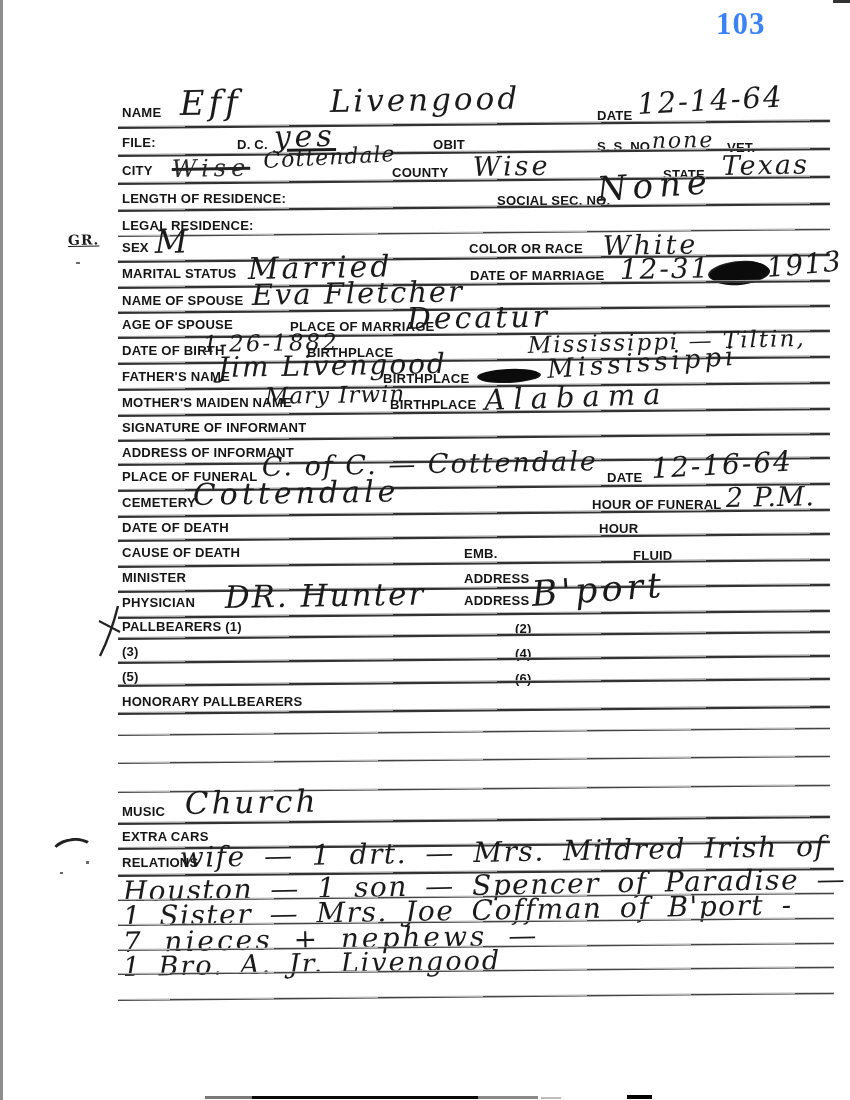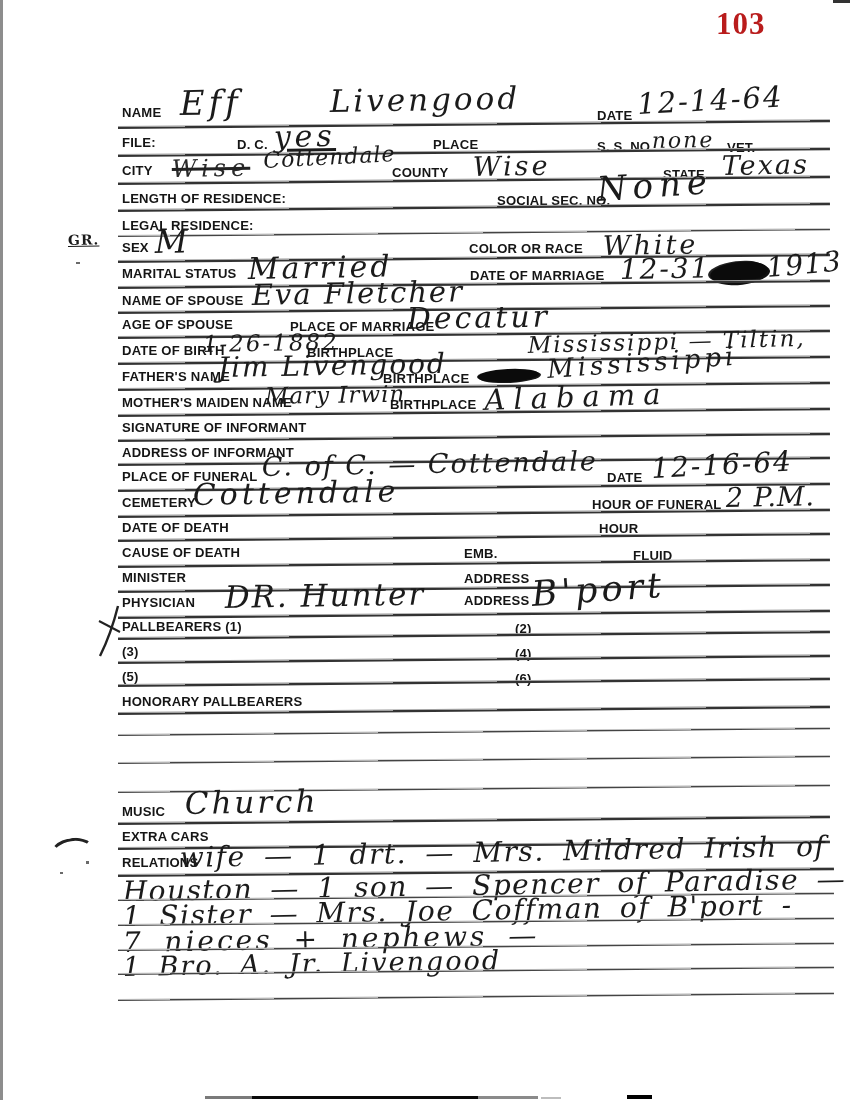--- a/index.html
+++ b/index.html
@@ -22,33 +22,33 @@
   .speck{position:absolute;background:#6a6a6a;}
 </style>
 </head>
 <body>
 
 <div id="page">
 
   <div class="edge" style="left:0;top:0;width:3px;height:1100px;background:#8d8d8d;"></div>
   <div class="edge" style="left:833px;top:0;width:17px;height:3px;background:#333;"></div>
 
-  <div class="pagenum" style="left:716px;top:6px;color:#b91c1c;">103</div>
+  <div class="pagenum" style="left:716px;top:6px;color:#3b82f6;">103</div>
 
   <span class="label" style="left:122px;top:105px;">NAME</span>
   <span class="hw" style="left:180px;top:86px;font-size:34px;letter-spacing:4px;">Eff</span>
   <span class="hw" style="left:330px;top:86px;font-size:31px;letter-spacing:3px;">Livengood</span>
   <span class="label" style="left:597px;top:108px;">DATE</span>
   <span class="hw" style="left:638px;top:90px;font-size:29px;letter-spacing:2px;transform:rotate(-3deg);">12-14-64</span>
   <div class="rule" style="left:118px;top:126px;width:712px;"></div>
 
   <span class="label" style="left:122px;top:135px;">FILE:</span>
   <span class="label" style="left:237px;top:137px;">D. C.</span>
   <span class="hw" style="left:274px;top:122px;font-size:30px;letter-spacing:4px;text-decoration:underline;">yes</span>
-  <span class="label" style="left:433px;top:137px;">PLACE</span>
+  <span class="label" style="left:433px;top:137px;">OBIT</span>
   <span class="label" style="left:597px;top:139px;">S. S. NO.</span>
   <span class="hw" style="left:652px;top:130px;font-size:22px;letter-spacing:2px;">none</span>
   <span class="label" style="left:727px;top:140px;">VET.</span>
   <div class="rule" style="left:118px;top:154px;width:712px;"></div>
 
   <span class="label" style="left:122px;top:163px;">CITY</span>
   <span class="hw struck" style="left:172px;top:157px;font-size:24px;letter-spacing:5px;">Wise</span>
   <span class="hw" style="left:264px;top:150px;font-size:22px;letter-spacing:1px;transform:rotate(-3deg);">Cottendale</span>
   <span class="label" style="left:392px;top:165px;">COUNTY</span>
   <span class="hw" style="left:473px;top:153px;font-size:27px;letter-spacing:3px;">Wise</span>

